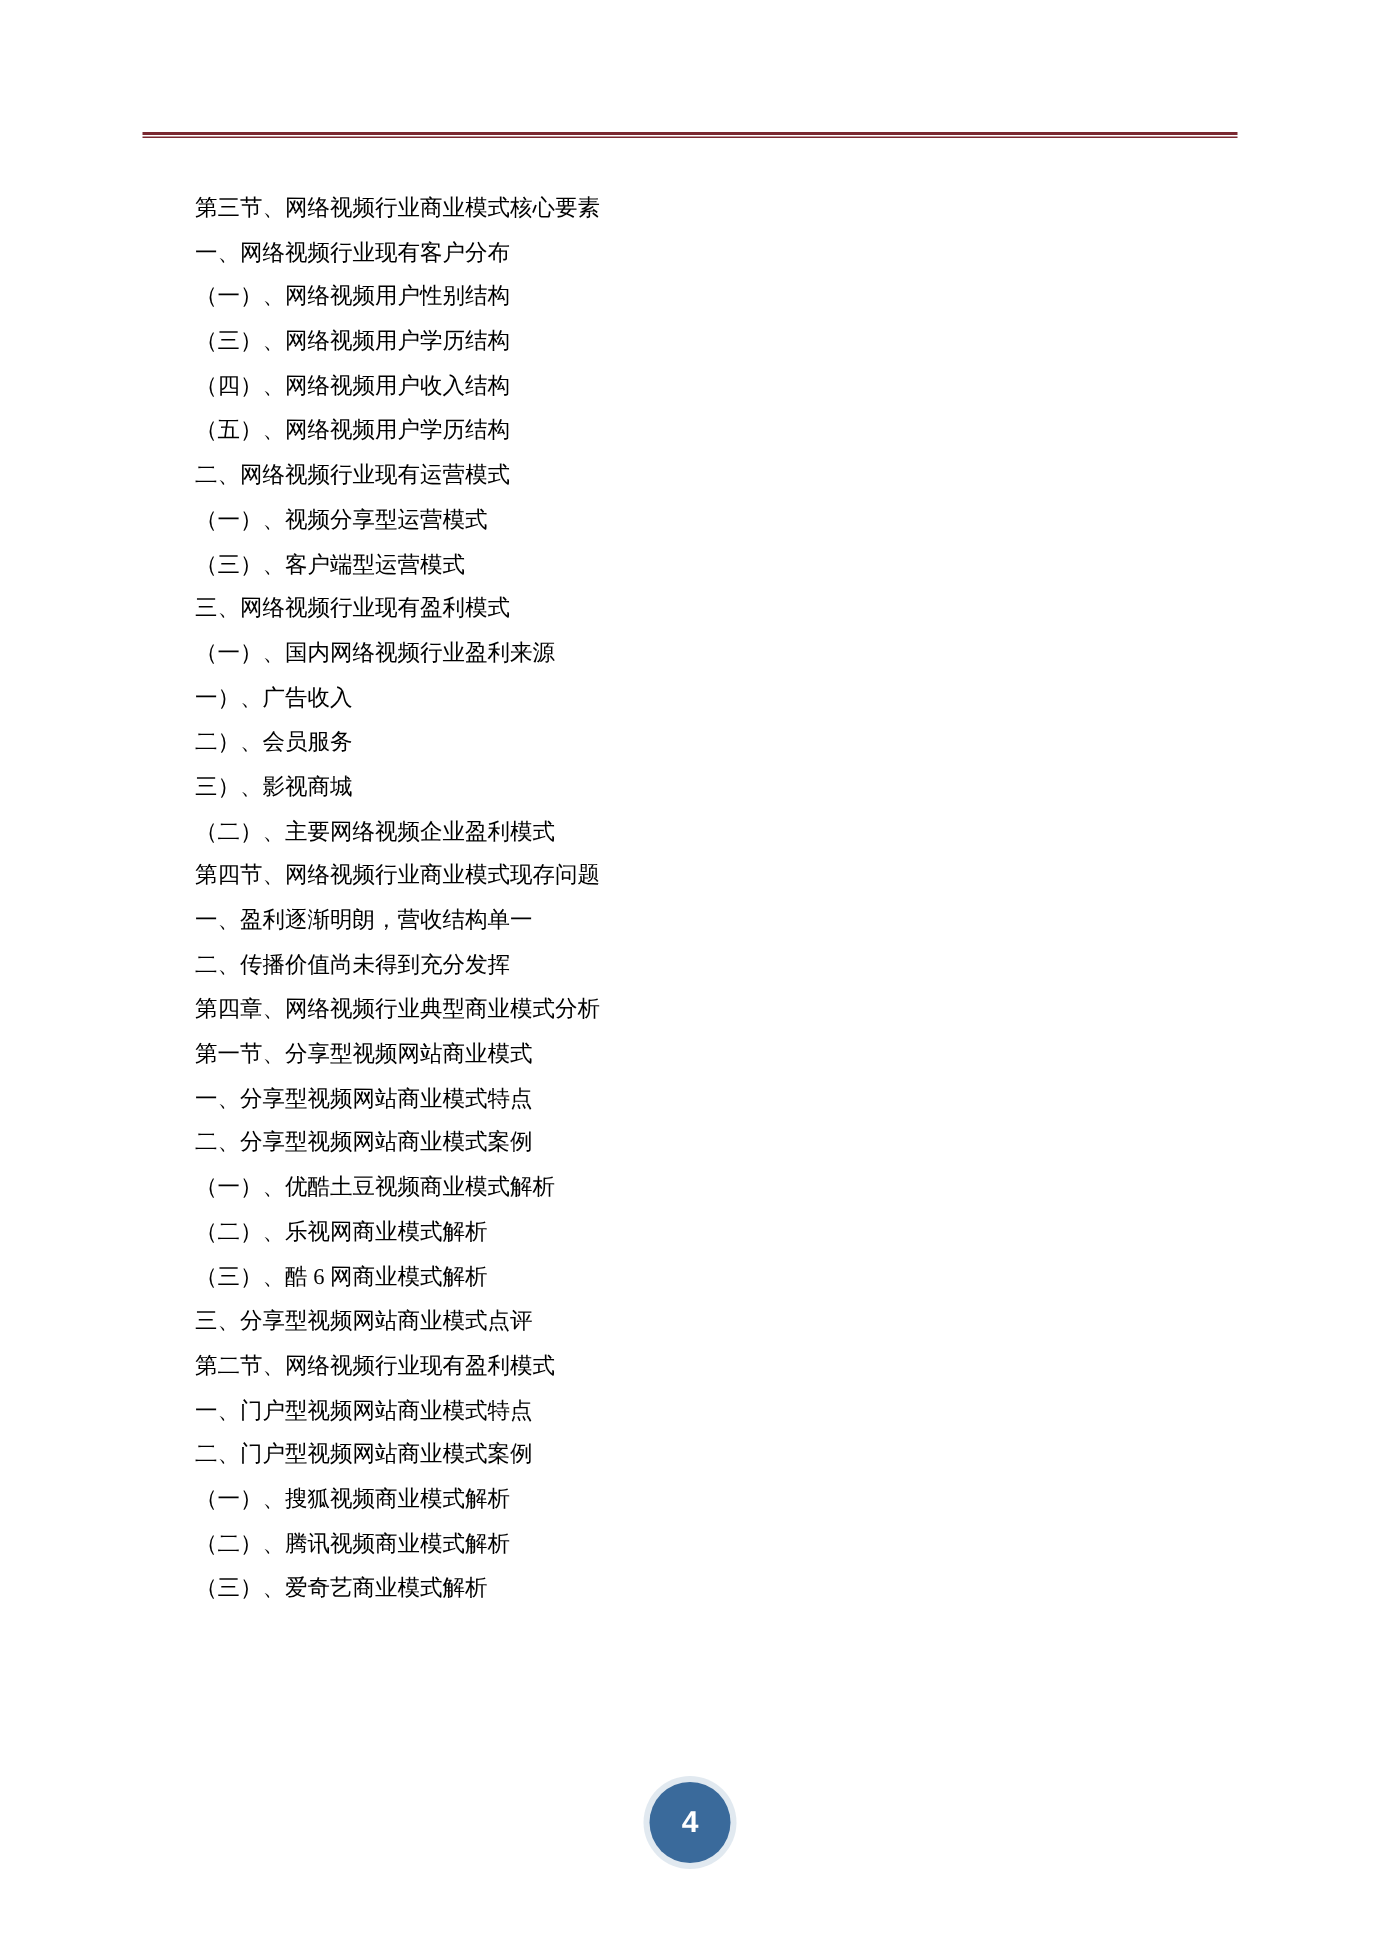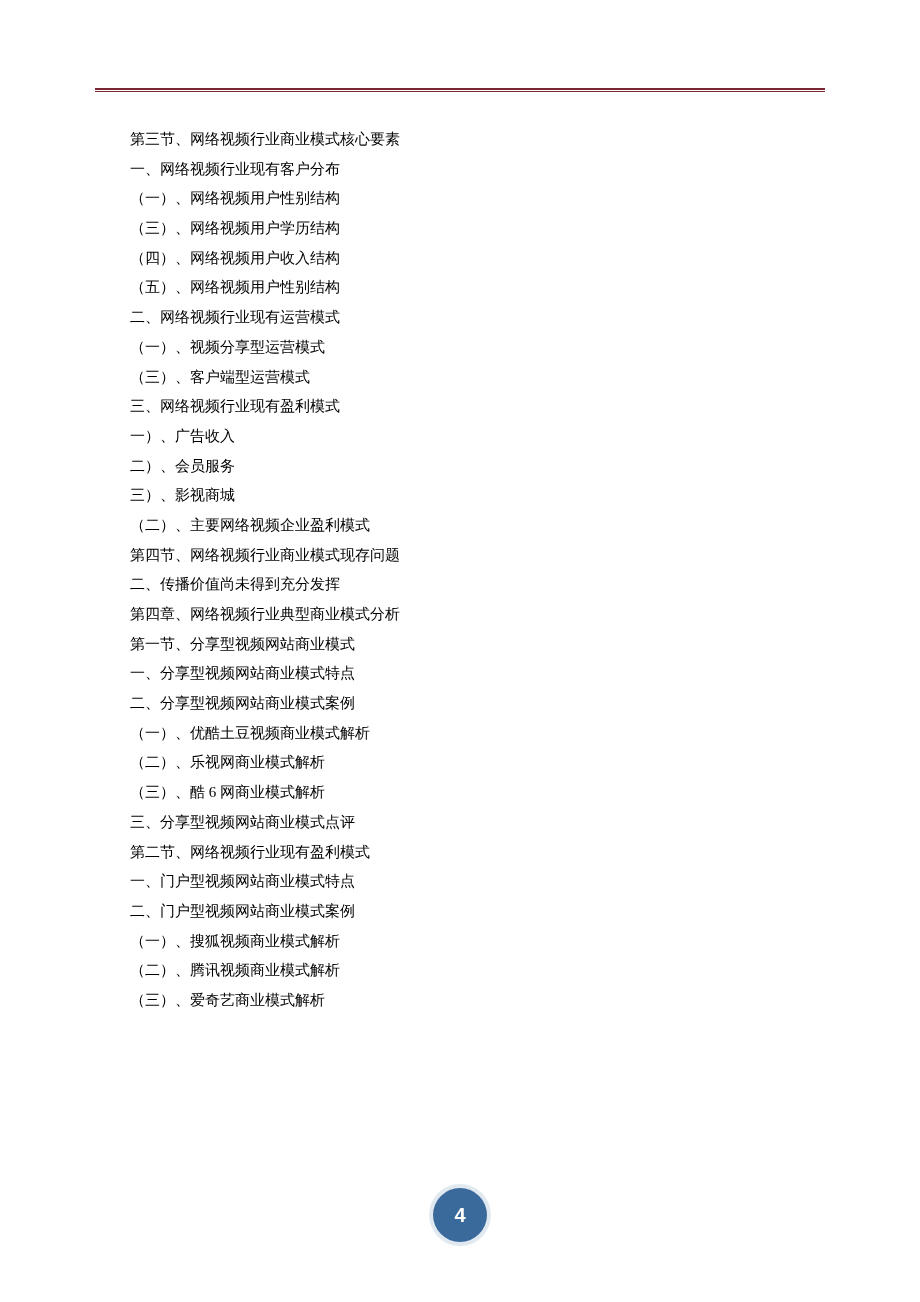--- a/index.html
+++ b/index.html
@@ -61,30 +61,32 @@
 
 <div class="page">
   <div class="header-rule"></div>
 
   <div class="content">
     <div class="toc-line">第三节、网络视频行业商业模式核心要素</div>
     <div class="toc-line">一、网络视频行业现有客户分布</div>
     <div class="toc-line">（一）、网络视频用户性别结构</div>
     <div class="toc-line">（三）、网络视频用户学历结构</div>
     <div class="toc-line">（四）、网络视频用户收入结构</div>
-    <div class="toc-line">（五）、网络视频用户性别结构</div>
+    <div class="toc-line">（五）、网络视频用户学历结构</div>
     <div class="toc-line">二、网络视频行业现有运营模式</div>
     <div class="toc-line">（一）、视频分享型运营模式</div>
     <div class="toc-line">（三）、客户端型运营模式</div>
     <div class="toc-line">三、网络视频行业现有盈利模式</div>
+    <div class="toc-line">（一）、国内网络视频行业盈利来源</div>
     <div class="toc-line">一）、广告收入</div>
     <div class="toc-line">二）、会员服务</div>
     <div class="toc-line">三）、影视商城</div>
     <div class="toc-line">（二）、主要网络视频企业盈利模式</div>
     <div class="toc-line">第四节、网络视频行业商业模式现存问题</div>
+    <div class="toc-line">一、盈利逐渐明朗，营收结构单一</div>
     <div class="toc-line">二、传播价值尚未得到充分发挥</div>
     <div class="toc-line">第四章、网络视频行业典型商业模式分析</div>
     <div class="toc-line">第一节、分享型视频网站商业模式</div>
     <div class="toc-line">一、分享型视频网站商业模式特点</div>
     <div class="toc-line">二、分享型视频网站商业模式案例</div>
     <div class="toc-line">（一）、优酷土豆视频商业模式解析</div>
     <div class="toc-line">（二）、乐视网商业模式解析</div>
     <div class="toc-line">（三）、酷 6 网商业模式解析</div>
     <div class="toc-line">三、分享型视频网站商业模式点评</div>
     <div class="toc-line">第二节、网络视频行业现有盈利模式</div>

